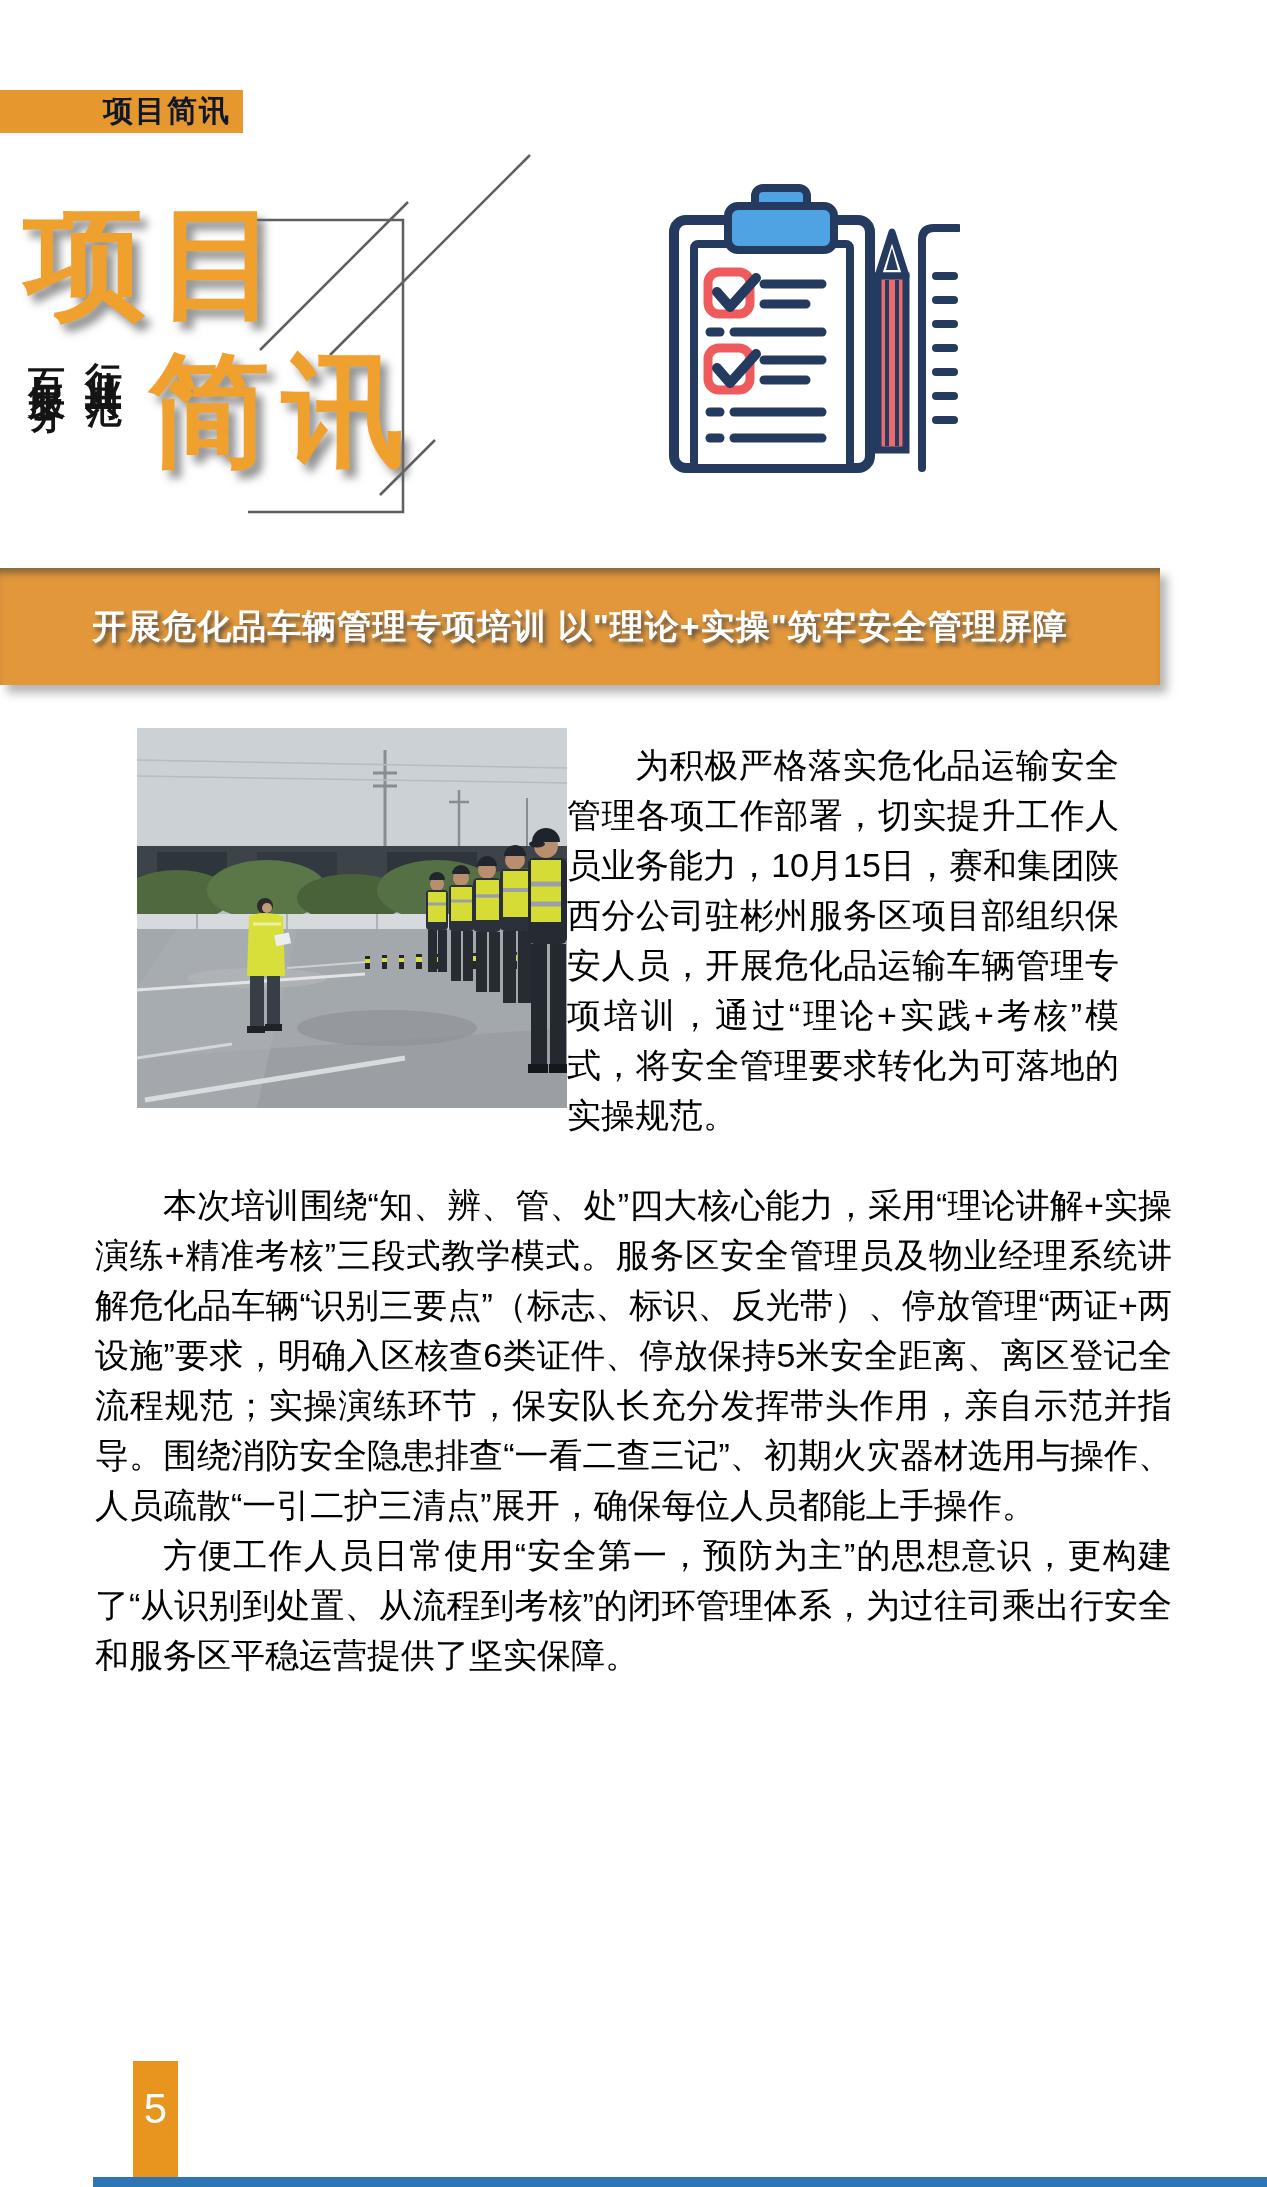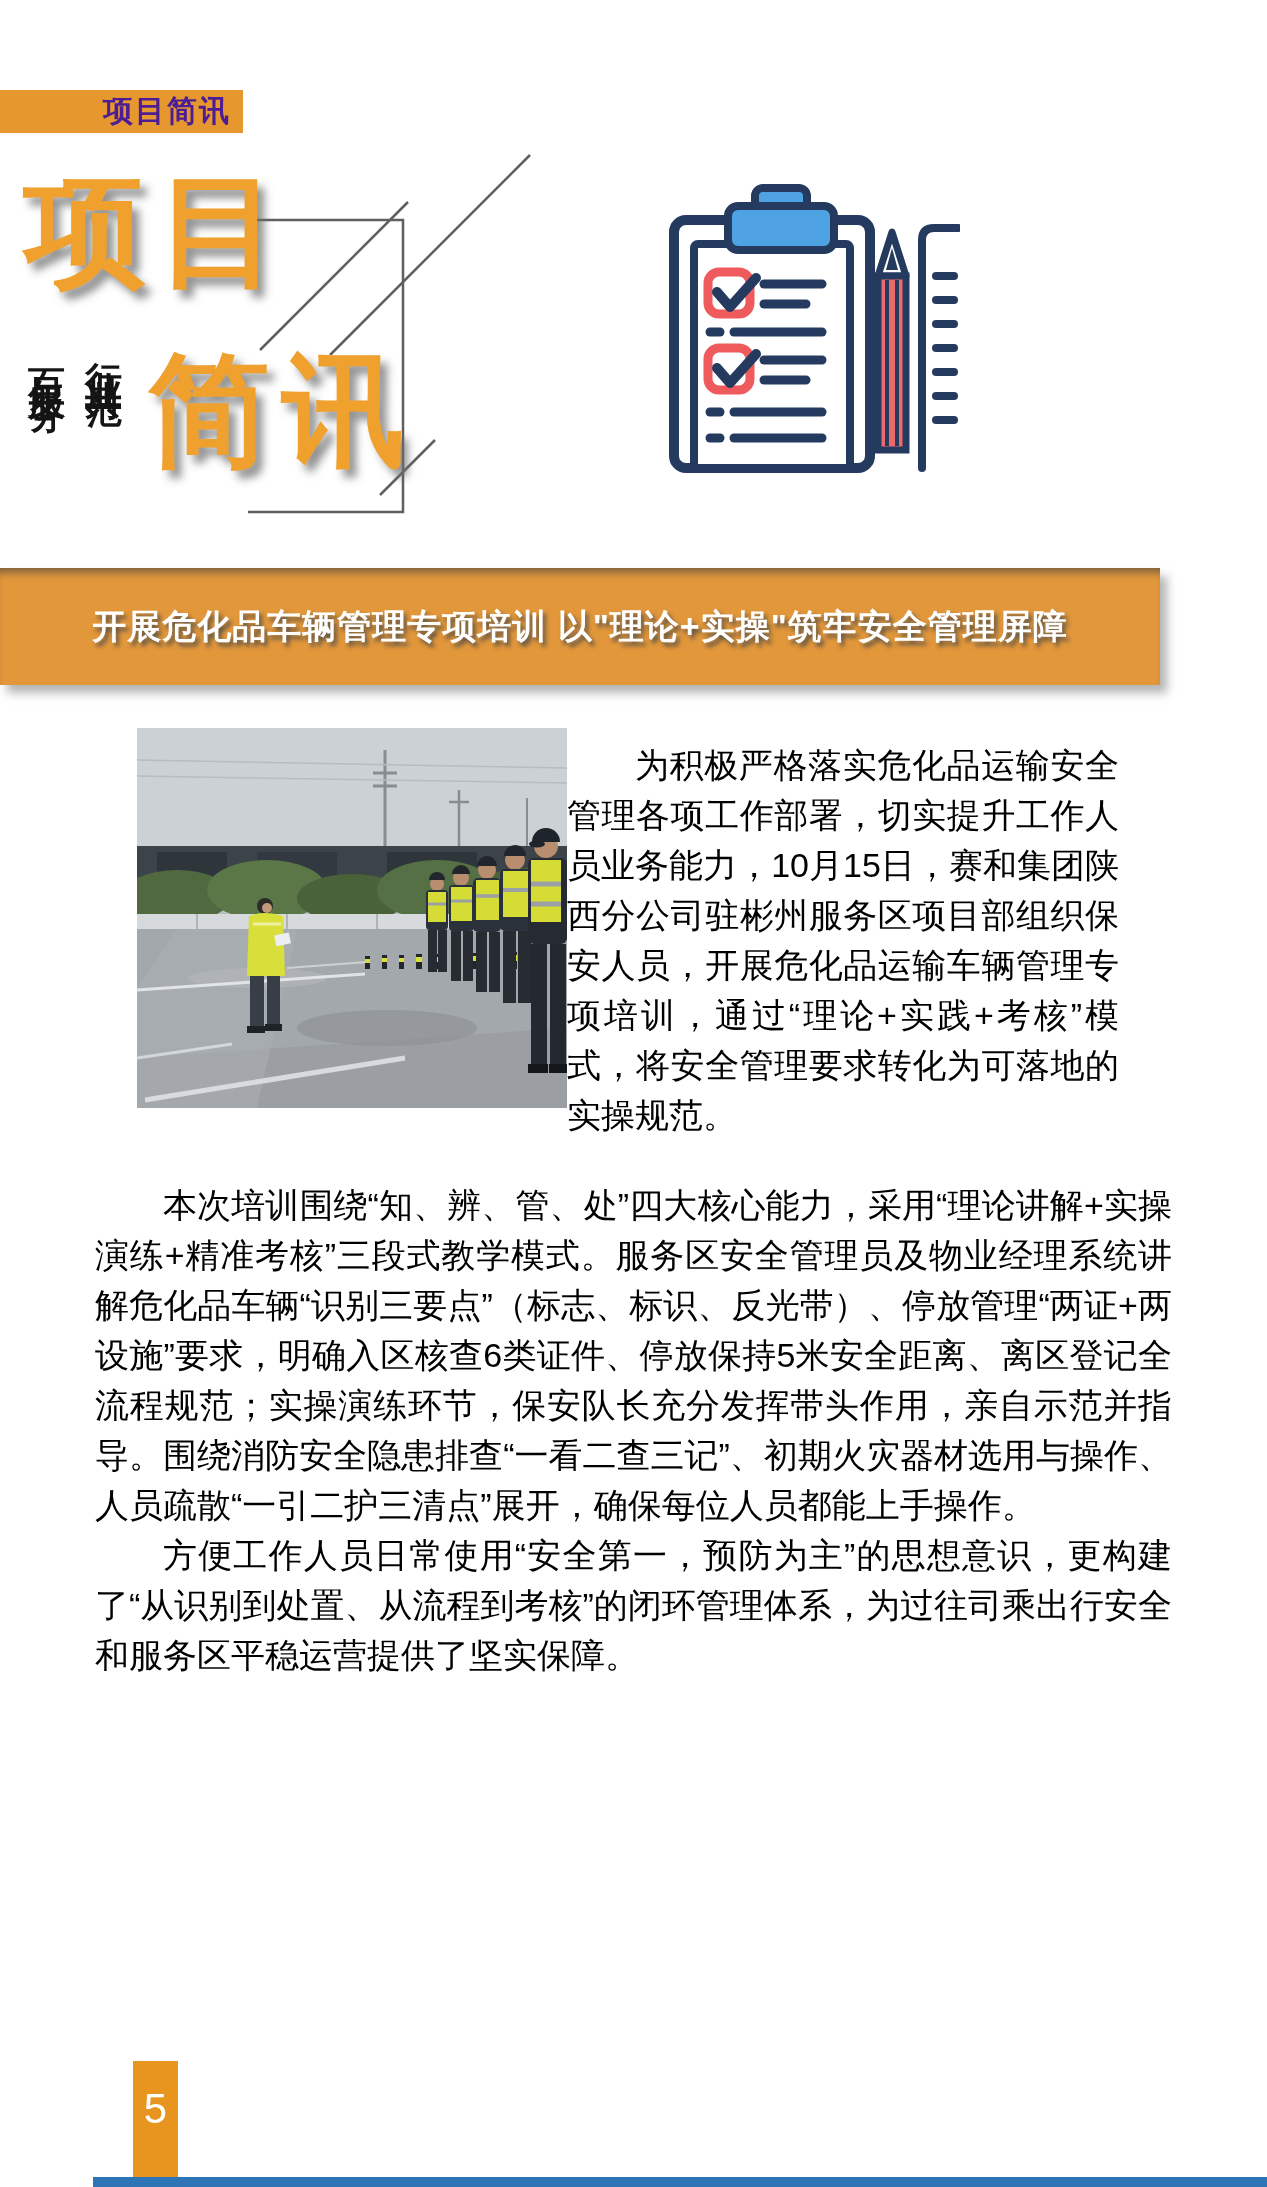--- a/index.html
+++ b/index.html
@@ -7,31 +7,31 @@
     width:1267px;height:2187px;position:relative;background:#ffffff;
     font-family:"Liberation Sans","DejaVu Sans",sans-serif;
     overflow:hidden;color:#000;
   }
   
   .tagbar{
     position:absolute;left:0;top:90px;width:243px;height:43px;
     background:#E6982F;display:flex;align-items:center;justify-content:flex-end;
     padding-right:12px;box-sizing:border-box;
   }
-  .tagbar span{color:#4c1d95;font-size:30px;font-weight:600;letter-spacing:2px;}
+  .tagbar span{color:#0f172a;font-size:30px;font-weight:600;letter-spacing:2px;}
 
   
   .masthead{position:absolute;left:0;top:130px;width:1267px;height:430px;}
   .deco-lines{position:absolute;left:0;top:0;}
   .big-title{
     position:absolute;font-weight:bold;color:#EFA02D;
     font-size:122px;letter-spacing:12px;line-height:1;
     text-shadow:7px 8px 9px rgba(110,110,110,.75);
   }
-  .bt1{left:24px;top:40px;}
+  .bt1{left:24px;top:72px;}
   .bt2{left:148px;top:220px;}
   .slogan{
     position:absolute;writing-mode:vertical-rl;text-orientation:upright;
     font-size:37px;font-weight:600;color:#141414;letter-spacing:9px;line-height:1;
   }
   .slogan-left{left:28px;top:210px;}
   .slogan-right{left:85px;top:203px;}
   .masthead-icon{position:absolute;left:660px;top:50px;}
 
   

